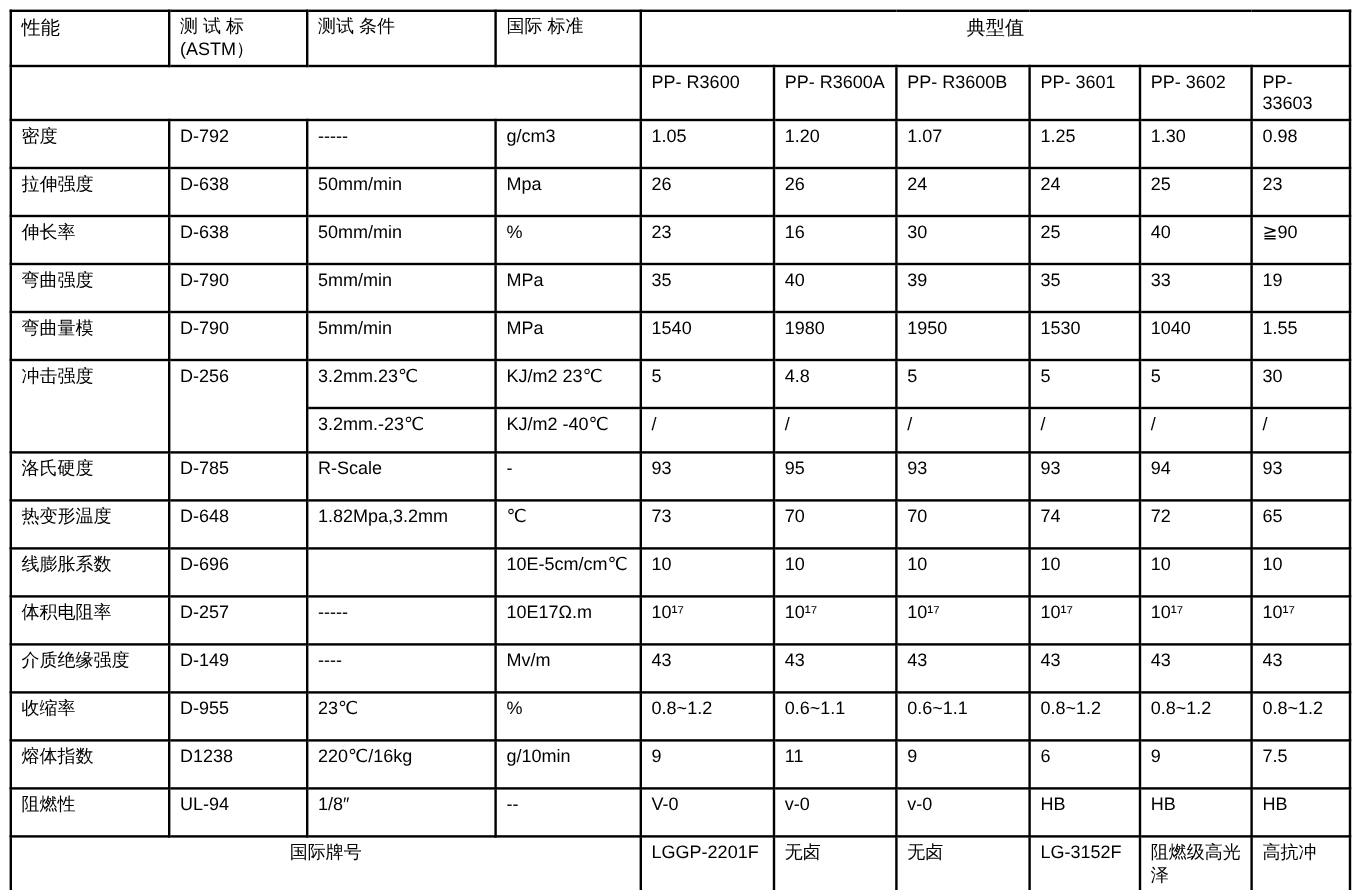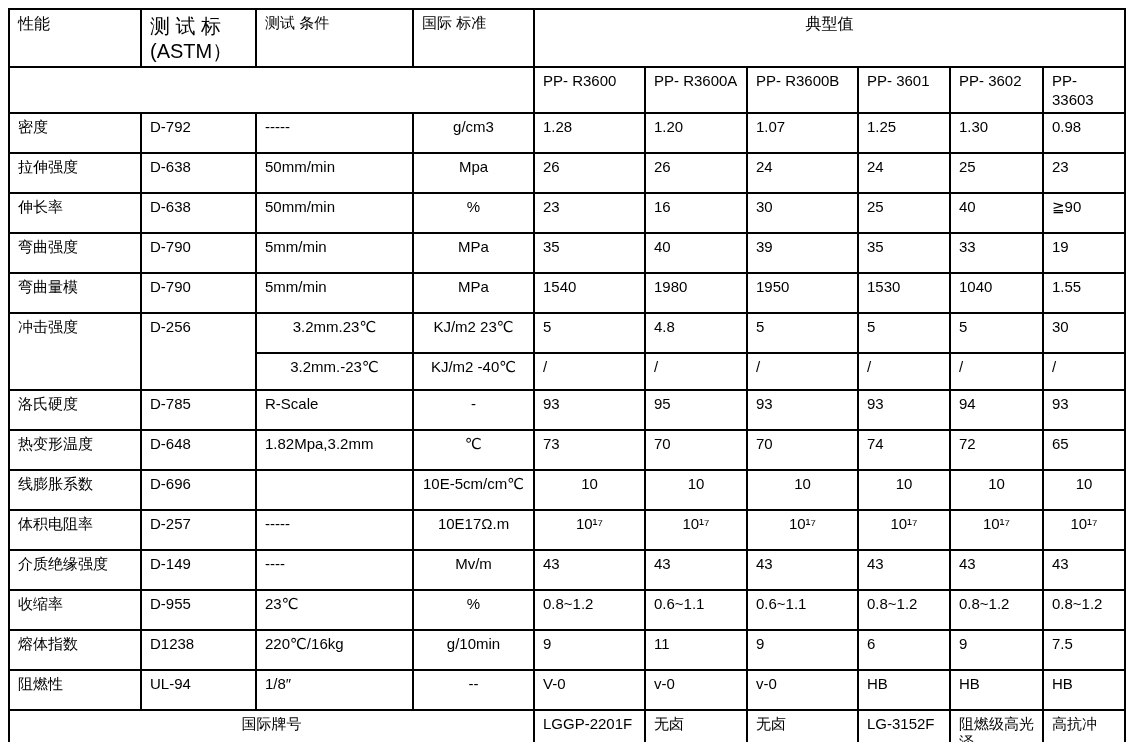--- a/index.html
+++ b/index.html
@@ -29,25 +29,25 @@
   }
   
   tr.rh1  td { height: 38px; }
   tr.rh2  td { height: 40px; border-radius: 20px; }
   tr.rhd  td { height: 40px; }
   tr.rhs  td { height: 37px; }
   tr.rhf  td { height: 64px; }
   
   .pre   { white-space: pre-line; }
   .prop  { padding-left: 12px; }
-  .tc    { text-align: center; }
+  .tc    { text-align: left; }
   .ind   { padding-left: 32px; }
   .typ   { text-align: center; padding-right: 200px; font-size: 16px; border-radius: 13px; }
   .hprop { padding-left: 18px; font-size: 16px; }
-  .hstd  { font-size: 20px; }
+  .hstd  { font-size: 15px; }
   .ftlbl { text-align: center; padding-right: 45px; }
   .vmid  { vertical-align: middle; }
 </style>
 </head>
 <body>
 
 <div class="sheet">
 <table class="props">
   <colgroup>
     <col style="width:132px">
@@ -88,21 +88,21 @@
 3602</td>
     <td class="pre">PP-
 33603</td>
   </tr>
 
   <tr class="rhd">
     <td class="prop">密度</td>
     <td>D-792</td>
     <td>-----</td>
     <td class="tc">g/cm3</td>
-    <td>1.28</td>
+    <td>1.05</td>
     <td>1.20</td>
     <td>1.07</td>
     <td>1.25</td>
     <td>1.30</td>
     <td>0.98</td>
   </tr>
 
   <tr class="rhd">
     <td class="prop">拉伸强度</td>
     <td>D-638</td>

